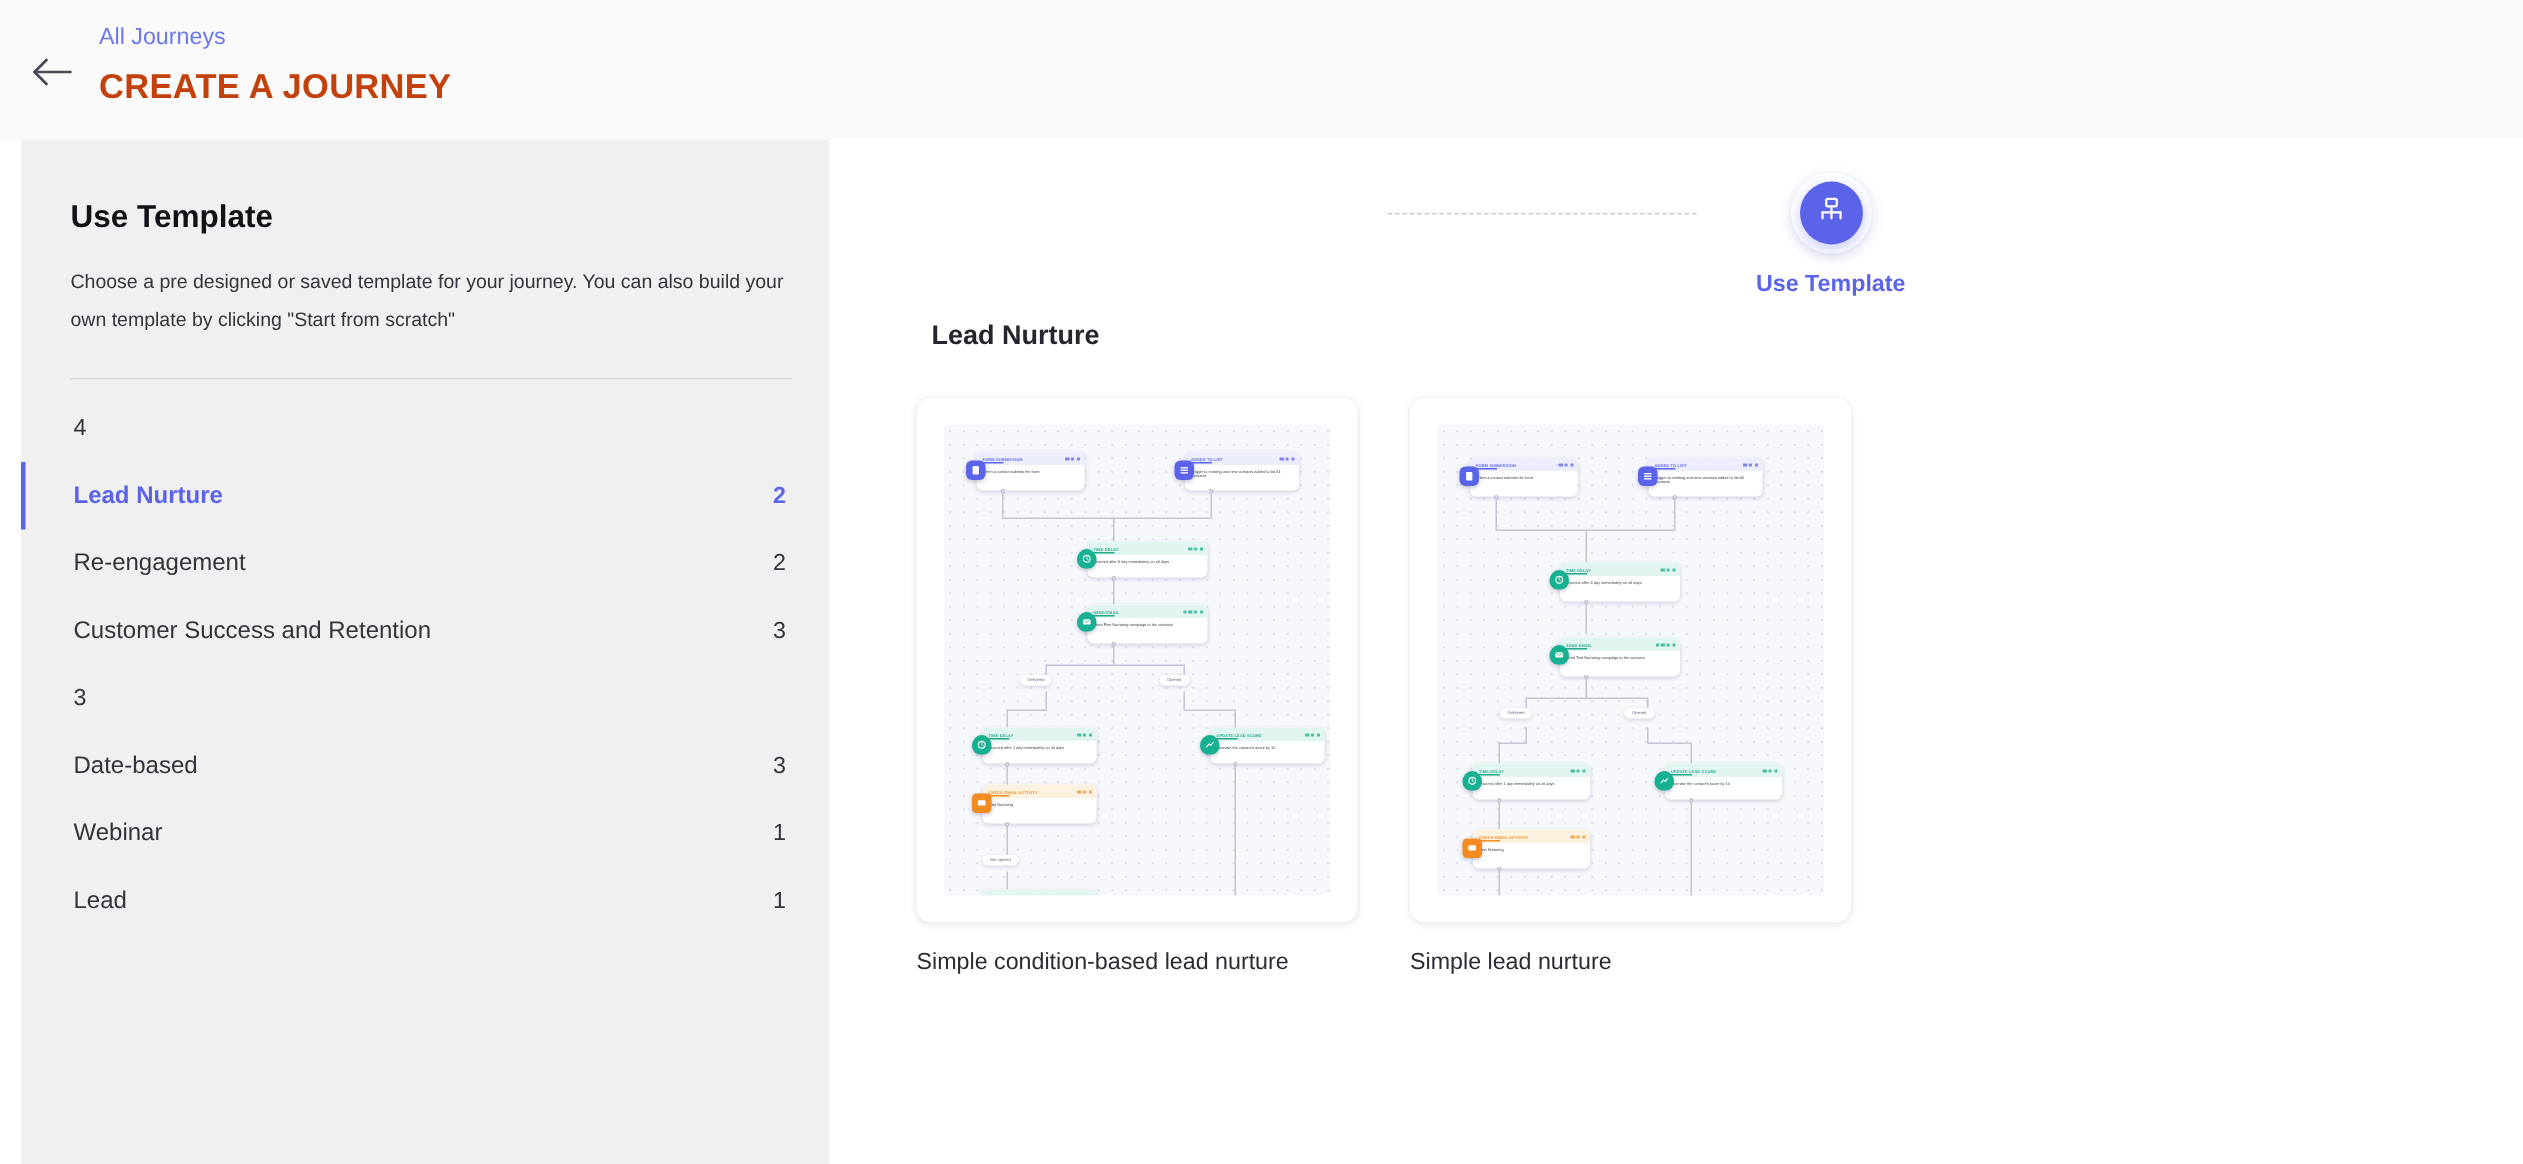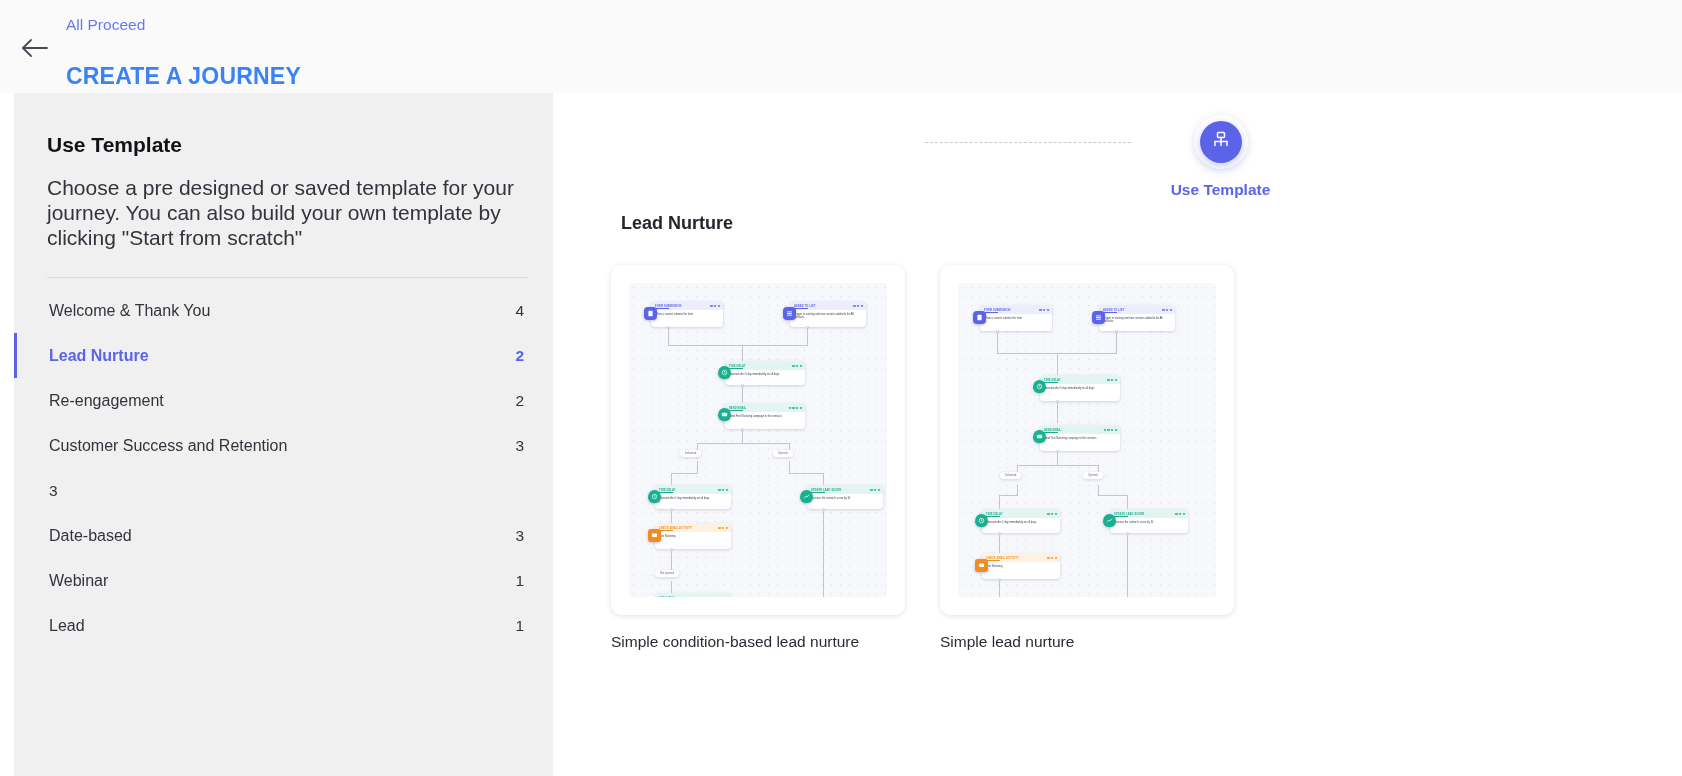--- a/index.html
+++ b/index.html
@@ -31,23 +31,23 @@
   .breadcrumb-link {
     font-size: 15.5px;
     color: #6c77ed;
     line-height: 20px;
     cursor: pointer;
     display: inline-block;
   }
   .page-title {
     font-size: 23px;
     font-weight: 700;
-    color: #3b82f6;
+    color: #c2410c;
     letter-spacing: .2px;
-    margin-top: 26px;
+    margin-top: 7px;
     line-height: 30px;
   }
 
   
   .body-wrap {
     display: flex;
     height: 683px;
     background: #ffffff;
     padding-left: 14px;
   }
@@ -60,21 +60,21 @@
     position: relative;
   }
   .sidebar-title {
     font-size: 21px;
     font-weight: 700;
     color: #111118;
     line-height: 28px;
     margin-bottom: 16px;
   }
   .sidebar-desc {
-    font-size: 21px;
+    font-size: 13px;
     color: #33333d;
     line-height: 25px;
     max-width: 485px;
   }
   .sidebar-divider {
     height: 1px;
     background: #d9d9d9;
     margin: 27px 0 10px 0;
     width: 481px;
   }
@@ -307,34 +307,33 @@
 <div class="header">
   <button class="back-btn">
     <span>
       <svg width="28" height="20" viewBox="0 0 28 20">
         <path d="M27 10 H3" stroke="#4a4a55" stroke-width="1.8" fill="none" stroke-linecap="round"></path>
         <path d="M11 2 L3 10 L11 18" stroke="#4a4a55" stroke-width="1.8" fill="none" stroke-linecap="round" stroke-linejoin="round"></path>
       </svg>
     </span>
   </button>
   <div class="header-texts">
-    <a class="breadcrumb-link">All Proceed</a>
+    <a class="breadcrumb-link">All Journeys</a>
     <div class="page-title">CREATE A JOURNEY</div>
   </div>
 </div>
 
 <div class="body-wrap">
 
   <aside class="sidebar">
     <div class="sidebar-title">Use Template</div>
     <div class="sidebar-desc">Choose a pre designed or saved template for your journey. You can also build your own template by clicking "Start from scratch"</div>
     <div class="sidebar-divider"></div>
     <ul class="cat-list">
       <li class="cat-item">
-        <span class="cat-label">Welcome &amp; Thank You</span>
         <span class="cat-count">4</span>
       </li>
       <li class="cat-item active">
         <span class="cat-label">Lead Nurture</span>
         <span class="cat-count">2</span>
       </li>
       <li class="cat-item">
         <span class="cat-label">Re-engagement</span>
         <span class="cat-count">2</span>
       </li>

